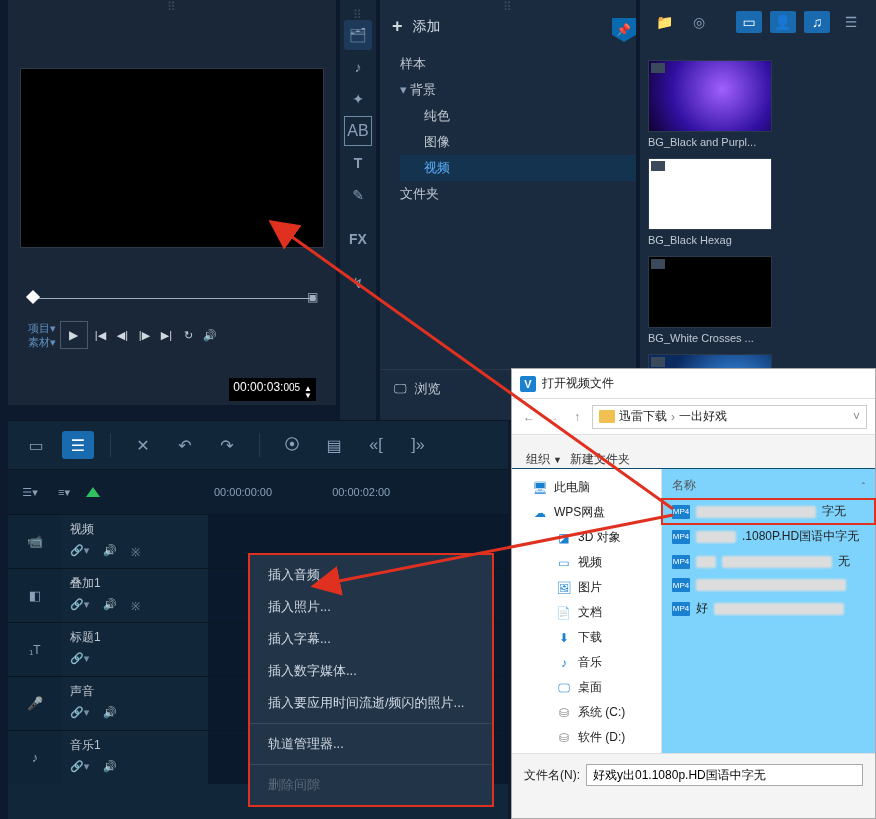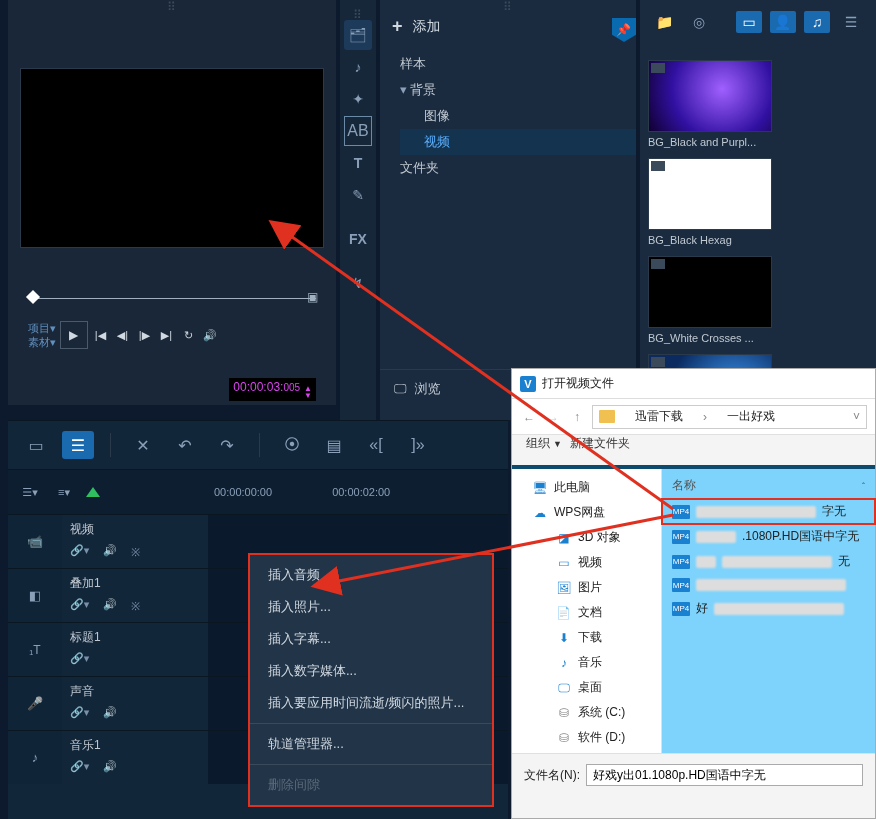--- a/index.html
+++ b/index.html
@@ -11,21 +11,21 @@
 .preview-video { margin: 60px 12px 0 12px; height: 180px; background: #000; border: 1px solid #2a3a4a; }
 .preview-scrub { margin: 50px 20px 0 20px; position: relative; }
 .scrub-line { height: 1px; background: #a0b0c0; }
 .scrub-diamond { position: absolute; left: 0; top: -6px; width: 10px; height: 10px; background: #fff; transform: rotate(45deg); }
 .clip-icon { position: absolute; right: -5px; top: -8px; width: 14px; height: 14px; color: #a0b0c0; }
 .preview-controls { margin: 22px 20px 0 20px; display: flex; align-items: center; gap: 4px; }
 .proj-labels { display: flex; flex-direction: column; font-size: 11px; color: #6090c0; }
 .proj-labels span { line-height: 14px; text-align: right; }
 .play-btn { width: 28px; height: 28px; border: 1px solid #4a5a6a; display: flex; align-items: center; justify-content: center; color: #d0d8e0; background: #1a2738; }
 .ctrl-icon { width: 18px; height: 18px; display: flex; align-items: center; justify-content: center; color: #d0d8e0; font-size: 11px; }
-.timecode { position: absolute; right: 20px; top: 378px; background: #000; color: #d946ef; font-family: monospace; font-size: 12px; padding: 2px 4px; display: flex; align-items: baseline; }
+.timecode { position: absolute; right: 20px; top: 378px; background: #000; color: #ffffff; font-family: monospace; font-size: 12px; padding: 2px 4px; display: flex; align-items: baseline; }
 .timecode .ms { font-size: 10px; }
 .timecode .arrows { font-size: 8px; margin-left: 4px; display: flex; flex-direction: column; line-height: 7px; }
 
 
 .tool-strip { position: absolute; left: 340px; top: 0; width: 36px; height: 420px; background: #16273a; display: flex; flex-direction: column; align-items: center; padding-top: 8px; gap: 2px; }
 .tool-strip-top { height: 8px; color: #3a4a5a; letter-spacing: 1px; margin-bottom: 2px; }
 .tool-item { width: 28px; height: 30px; display: flex; align-items: center; justify-content: center; color: #8aa0b8; font-size: 14px; }
 .tool-item.active { background: #1d3a5a; border-radius: 3px; }
 .tool-item.spacer { height: 10px; }
 
@@ -86,24 +86,24 @@
 .ctx-item.highlight { outline: 2px solid #e03020; outline-offset: -2px; }
 .ctx-item.disabled { color: #5a6a7a; }
 .ctx-sep { height: 1px; background: #3a4a5a; margin: 4px 0; }
 
 
 .file-dialog { position: absolute; left: 511px; top: 368px; width: 365px; height: 451px; background: #f4f4f4; border: 1px solid #aaa; z-index: 20; font-size: 12px; color: #222; }
 .fd-title { height: 30px; background: #fff; display: flex; align-items: center; padding: 0 8px; gap: 6px; border-bottom: 1px solid #ddd; }
 .fd-logo { width: 16px; height: 16px; background: #1a80d0; color: #fff; display: flex; align-items: center; justify-content: center; font-size: 11px; font-weight: bold; border-radius: 2px; }
 .fd-nav { height: 36px; background: #fff; display: flex; align-items: center; padding: 0 8px; gap: 6px; border-bottom: 1px solid #e0e0e0; }
 .fd-nav-arrow { width: 18px; height: 18px; display: flex; align-items: center; justify-content: center; color: #888; }
-.fd-path-box { flex: 1; height: 24px; border: 1px solid #ccc; display: flex; align-items: center; padding: 0 6px; gap: 20px; background: #fff; }
+.fd-path-box { flex: 1; height: 24px; border: 1px solid #ccc; display: flex; align-items: center; padding: 0 6px; gap: 4px; background: #fff; }
 .fd-folder-icon { width: 16px; height: 13px; background: #f0c050; border-radius: 1px; }
 .fd-path-sep { color: #888; }
-.fd-toolbar { height: 34px; display: flex; align-items: flex-start; padding: 0 14px; gap: 8px; background: #f4f4f4; border-bottom: 4px solid #0c4a6e; }
+.fd-toolbar { height: 34px; display: flex; align-items: flex-end; padding: 0 14px; gap: 8px; background: #f4f4f4; border-bottom: 1px solid #0c4a6e; }
 .fd-tbtn { color: #333; display: flex; align-items: center; gap: 3px; }
 .fd-body { display: flex; height: 284px; }
 .fd-sidebar { width: 150px; border-right: 1px solid #e0e0e0; padding: 6px 0; background: #fff; overflow: hidden; }
 .fd-side-item { padding: 4px 8px 4px 20px; display: flex; align-items: center; gap: 6px; font-size: 12px; color: #222; }
 .fd-side-sub { padding-left: 44px; }
 .fd-side-icon { width: 16px; height: 14px; display: inline-flex; align-items: center; justify-content: center; font-size: 12px; }
 .fd-list { flex: 1; background: #7dd3fc; padding: 4px 0; }
 .fd-head { padding: 4px 10px; color: #555; font-size: 12px; border-bottom: 1px solid #eee; display: flex; align-items: center; gap: 6px; }
 .fd-row { padding: 4px 10px; display: flex; align-items: center; gap: 6px; }
 .fd-row.selected { outline: 2px solid #e03020; outline-offset: -1px; }
@@ -167,20 +167,21 @@
   <div class="tree-drag">⠿</div>
   <div class="add-row">
     <span class="add-plus">+</span>
     <span>添加</span>
   </div>
   <div class="pin-icon">📌</div>
   <div class="tree-list">
     <div class="tree-item">样本</div>
     <div class="tree-item"><span class="tree-caret">▾</span><span>背景</span></div>
     <div class="tree-sub">
+      <div class="tree-item">纯色</div>
       <div class="tree-item">图像</div>
       <div class="tree-item selected">视频</div>
     </div>
     <div class="tree-item">文件夹</div>
   </div>
   <div class="browse-row">
     <span>🖵</span>
     <span>浏览</span>
   </div>
 </div>

